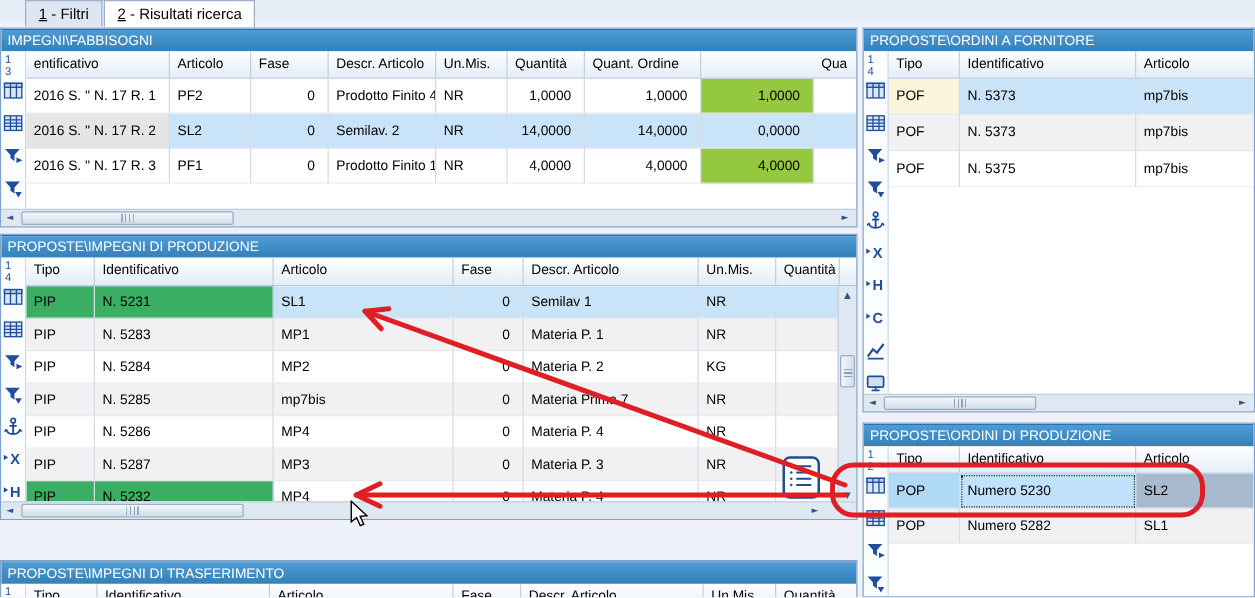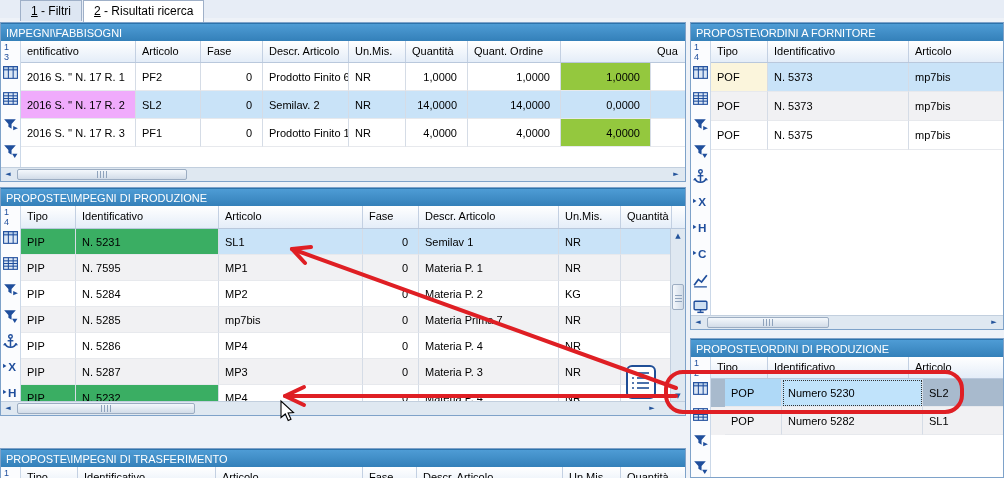--- a/index.html
+++ b/index.html
@@ -32,29 +32,29 @@
   .counter{font-size:9px;line-height:10px;color:#1f4e9c;text-align:left;width:100%;padding:1px 0 2px 3px;box-sizing:border-box;}
   .sbtn{width:17px;height:17px;margin-bottom:9px;flex:0 0 auto;}
 
   .pgrid{flex:1 1 auto;overflow:hidden;}
   .ghead{display:flex;height:22px;background:linear-gradient(#ffffff,#e4edf8);border-bottom:1px solid #b9c8dc;box-sizing:border-box;}
   .p-prod .ghead{height:23px;}
   .gh{box-sizing:border-box;border-right:1px solid #c3d0e2;padding:4px 0 0 6px;overflow:hidden;white-space:nowrap;flex:0 0 auto;}
   .rows{overflow:hidden;}
   .row{display:flex;background:#fff;}
   .p-fab .row{height:28px;} .p-prod .row{height:26px;} .p-tras .row{height:26px;}
-  .p-forn .row{height:29px;} .p-ordp .row{height:28px;padding-left:14px;}
+  .p-forn .row{height:29px;} .p-ordp .row{height:28px;}
   .rows .row:nth-child(even):not(.sel):not(.graysel){background:#f1f1f3;}
   .row.sel{background:#c9e3f8;}
   .row.graysel{background:#a8bacd;}
   .cell{box-sizing:border-box;border-right:1px solid #d5dce6;border-bottom:1px solid #e7e9ed;
         padding:7px 4px 0 6px;overflow:hidden;white-space:nowrap;flex:0 0 auto;}
   .p-fab .cell{padding-top:8px;} .p-forn .cell{padding-top:8px;} .p-ordp .cell{padding-top:8px;}
   .ar{text-align:right;padding-right:10px;}
-  .c-green{background:#3aae63;} .c-lime{background:#94c83e;} .c-purple{background:#f0abfc;}
+  .c-green{background:#3aae63;} .c-lime{background:#94c83e;} .c-purple{background:#e5e5e5;}
   .c-cream{background:#fbf5dc;} .c-popsel{background:#afd9f7;}
   .c-popfocus{background:#c0e3fb;outline:1px dotted #333;outline-offset:-2px;}
 
   
   .hsb{position:absolute;bottom:0;left:0;height:14px;background:#dfe8f1;border-top:1px solid #c2cfde;box-sizing:border-box;}
   .p-fab .hsb{width:684px;} .p-prod .hsb{width:660px;} .p-forn .hsb{width:312px;}
   .corner{position:absolute;bottom:0;right:0;width:26px;height:14px;background:#dfe8f1;border-top:1px solid #c2cfde;box-sizing:border-box;}
   .sba{position:absolute;top:0;width:14px;height:13px;text-align:center;line-height:13px;font-size:7px;color:#24549b;font-family:"DejaVu Sans",sans-serif;}
   .sba.l{left:0;} .sba.r{right:0;}
   .thumb{position:absolute;top:1px;height:11px;background:linear-gradient(#f4f8fc,#d2dce8);border:1px solid #9cadc2;border-radius:2px;box-sizing:border-box;
@@ -168,21 +168,21 @@
             <div class="gh" style="width: 62px;">Quantità</div>
             <div class="gh" style="width: 93px;">Quant. Ordine</div>
             <div class="gh" style="width: 90px; margin-top: 37px;">Esist. da MRP</div>
             <div class="gh" style="width: 36px;">Qua</div>
           </div>
           <div class="rows">
             <div class="row">
               <div class="cell" style="width: 115px;">2016 S. '' N. 17 R.  1</div>
               <div class="cell" style="width: 65px;">PF2</div>
               <div class="cell ar" style="width: 62px;">0</div>
-              <div class="cell" style="width: 86px;">Prodotto Finito 6</div>
+              <div class="cell" style="width: 86px;">Prodotto Finito 4</div>
               <div class="cell" style="width: 57px;">NR</div>
               <div class="cell ar" style="width: 62px;">1,0000</div>
               <div class="cell ar" style="width: 93px;">1,0000</div>
               <div class="cell ar c-lime" style="width: 90px;">1,0000</div>
               <div class="cell" style="width: 36px;"></div>
             </div>
             <div class="row sel">
               <div class="cell c-purple" style="width: 115px;">2016 S. '' N. 17 R.  2</div>
               <div class="cell" style="width: 65px;">SL2</div>
               <div class="cell ar" style="width: 62px;">0</div>
@@ -261,21 +261,21 @@
               <div class="cell c-green" style="width: 55px;">PIP</div>
               <div class="cell c-green" style="width: 143px;">N. 5231</div>
               <div class="cell" style="width: 144px;">SL1</div>
               <div class="cell ar" style="width: 56px;">0</div>
               <div class="cell" style="width: 140px;">Semilav 1</div>
               <div class="cell" style="width: 62px;">NR</div>
               <div class="cell ar" style="width: 51px;"></div>
             </div>
             <div class="row">
               <div class="cell" style="width: 55px;">PIP</div>
-              <div class="cell" style="width: 143px;">N. 7595</div>
+              <div class="cell" style="width: 143px;">N. 5283</div>
               <div class="cell" style="width: 144px;">MP1</div>
               <div class="cell ar" style="width: 56px;">0</div>
               <div class="cell" style="width: 140px;">Materia P. 1</div>
               <div class="cell" style="width: 62px;">NR</div>
               <div class="cell ar" style="width: 51px;"></div>
             </div>
             <div class="row">
               <div class="cell" style="width: 55px;">PIP</div>
               <div class="cell" style="width: 143px;">N. 5284</div>
               <div class="cell" style="width: 144px;">MP2</div>

